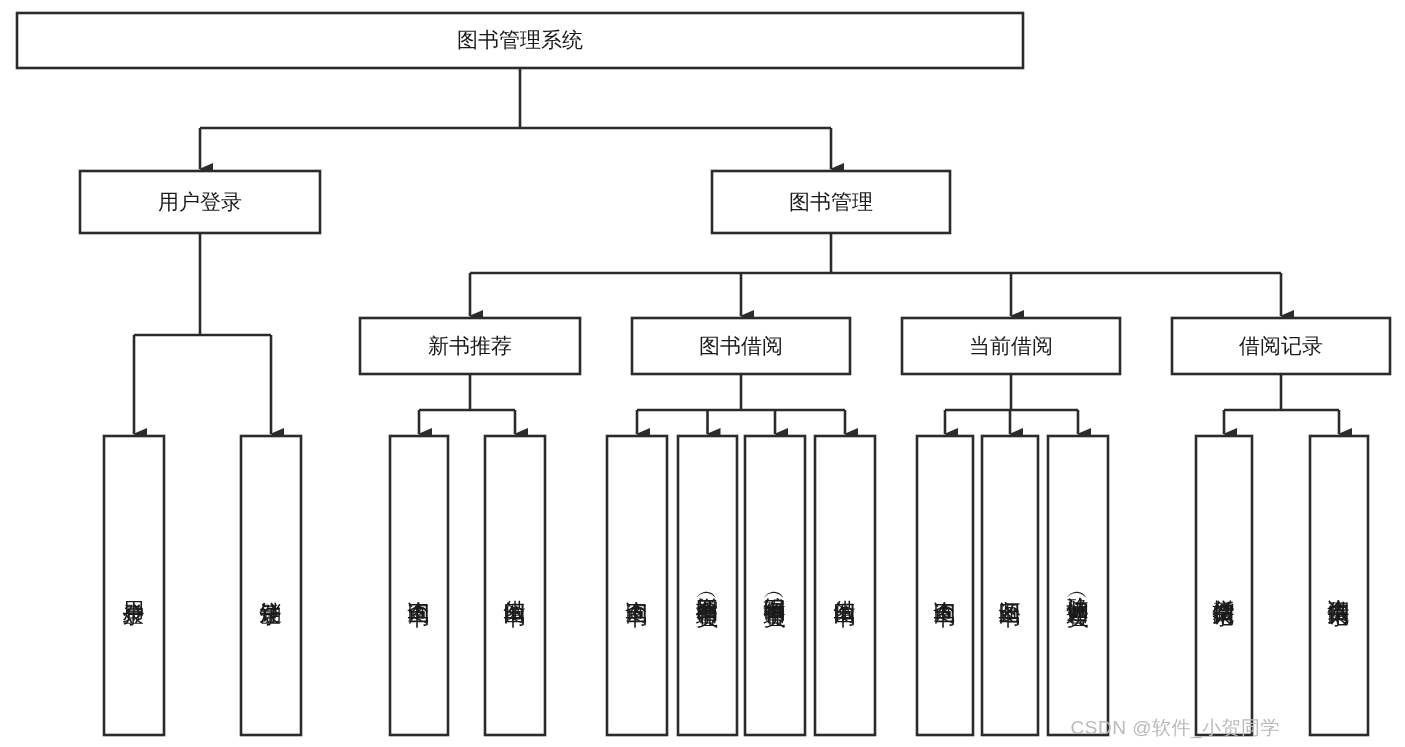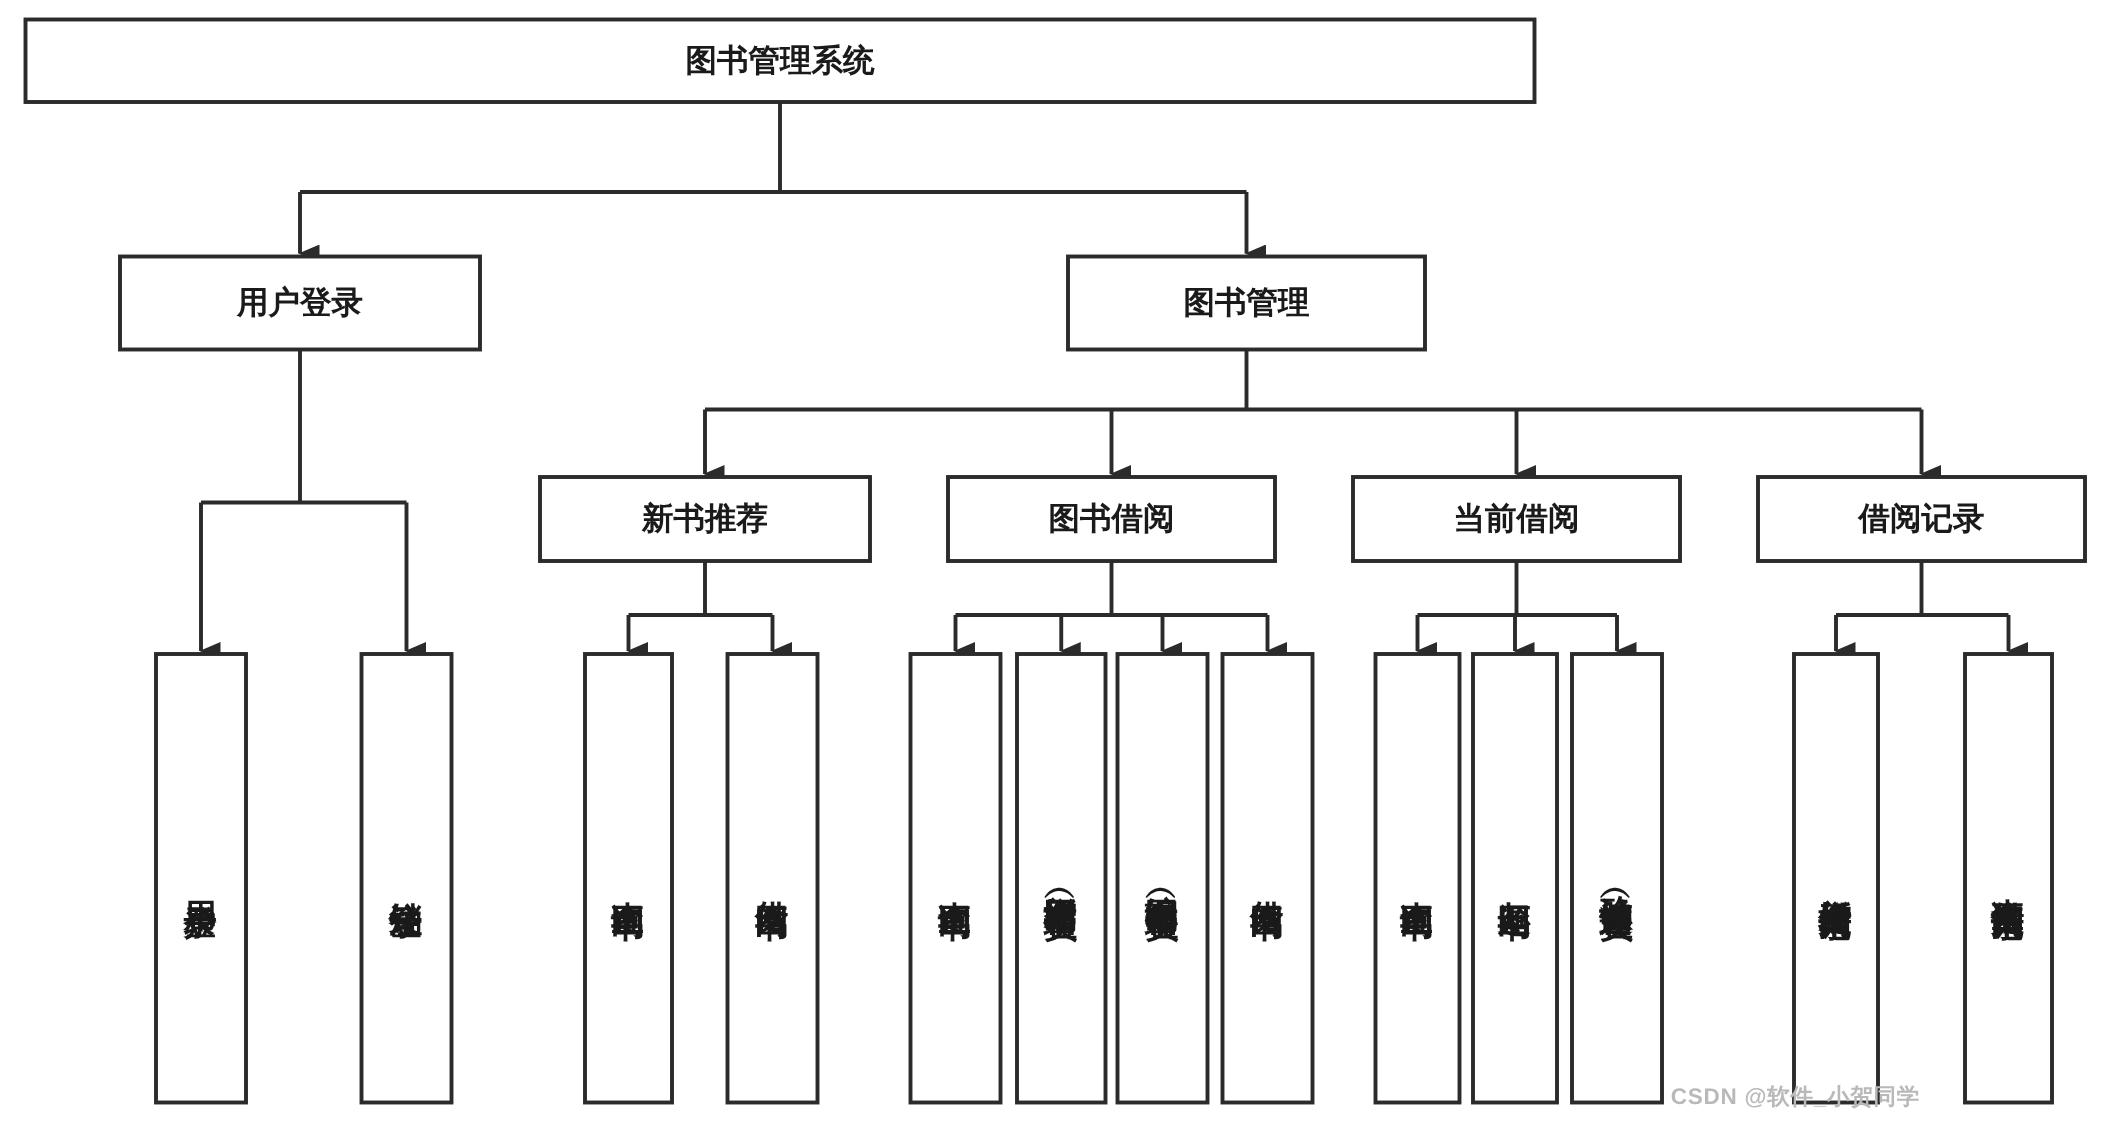--- a/index.html
+++ b/index.html
@@ -11,21 +11,20 @@
     width: 1405px;
     height: 747px;
     overflow: hidden;
     font-family: "Liberation Sans", "DejaVu Sans", sans-serif;
   }
   #diagram-root {
     position: relative;
     width: 1290px;
     height: 747px;
     background: #ffffff;
-    font-weight: bold;
   }
   svg.flow-svg {
     position: absolute;
     left: 0;
     top: 0;
     width: 1405px;
     height: 747px;
   }
   .node-box {
     fill: #ffffff;
@@ -65,21 +64,21 @@
     color: #1a1a1a;
     letter-spacing: 1.5px;
     white-space: nowrap;
     text-align: center;
   }
   .watermark {
     position: absolute;
     right: 10px;
     bottom: 6px;
     font-family: "Liberation Sans", "DejaVu Sans", sans-serif;
-    font-size: 15px;
+    font-size: 19px;
     color: #b9b9b9;
     letter-spacing: 0.5px;
     white-space: nowrap;
   }
 </style>
 </head>
 <body>
 
 <div id="diagram-root">
 

